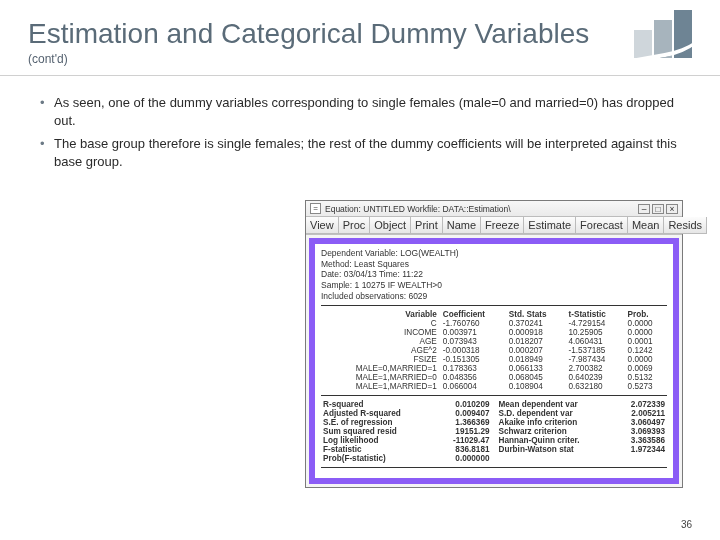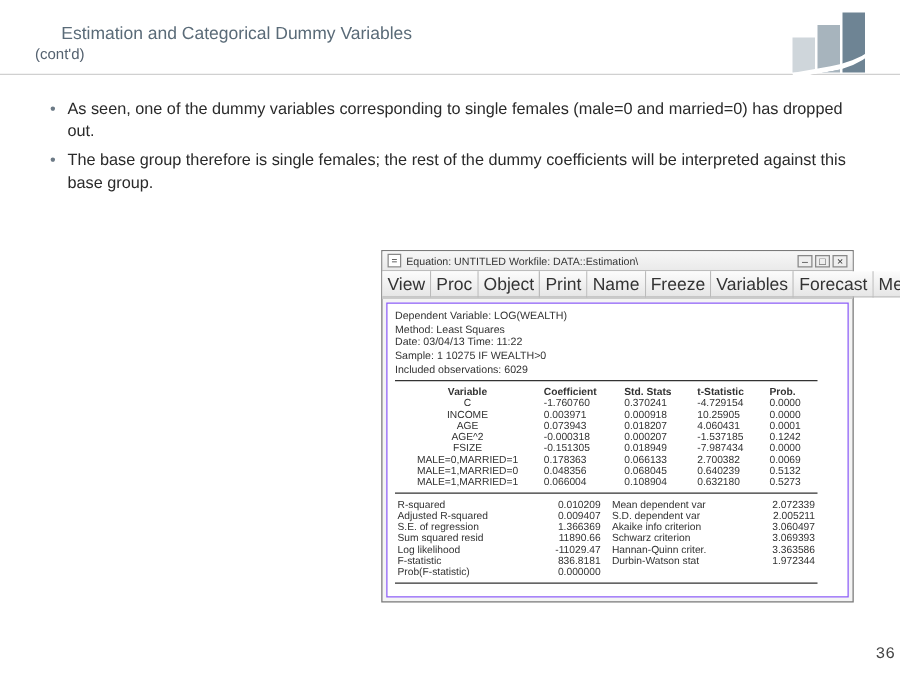--- a/index.html
+++ b/index.html
@@ -8,25 +8,24 @@
     font-family: Arial, Helvetica, sans-serif;
     background: #fff;
     position: relative;
     overflow: hidden;
   }
   .header {
     padding: 18px 28px 4px 28px;
     position: relative;
   }
   .title {
-    font-size: 14px;
+    font-size: 28px;
     font-weight: normal;
     color: #5a6b78;
     margin-bottom: 2px;
-    margin-left: 21px;
   }
   .subtitle {
     font-size: 12px;
     font-weight: normal;
     color: #556270;
   }
   .underline {
     position: absolute;
     left: 0; right: 0;
     bottom: -6px;
@@ -89,55 +88,55 @@
   .toolbar {
     display:flex;
     background:#f0f0f0;
     border-bottom:1px solid #c0c0c0;
   }
   .tb-btn {
     padding:2px 4px;
     border:1px solid #bbb;
     border-top:none;border-left:none;
     background:linear-gradient(#fcfcfc,#e6e6e6);
-    font-size:14px;
+    font-size:11px;
   }
   .panel {
     background:#fff;
-    border:1px solid #8b5cf6;
+    border:6px solid #8b5cf6;
     margin:3px;
-    padding:4px 24px 6px 6px;
+    padding:4px 6px 6px 6px;
   }
   .meta p { line-height:1.25; }
   hr.sep { border:none;border-top:1px solid #333;margin:4px 0; }
   table.coef {
     width:100%;
     border-collapse:collapse;
     font-size:8.2px;
   }
   table.coef th, table.coef td {
     text-align:left;
     padding:0 3px;
     white-space:nowrap;
   }
-  table.coef th:first-child, table.coef td:first-child { text-align:center; }
+  table.coef th:first-child, table.coef td:first-child { text-align:right; }
   .stats {
     display:flex;
     font-size:8.2px;
     gap:5px;
+    font-weight:bold;
   }
   .stats .col { flex:1; }
   .stats .row { display:flex; justify-content:space-between; padding:0 2px;}
   .pagenum {
     position:absolute;
-    right:4px;
+    right:28px;
     bottom:10px;
-    font-size:13px;
+    font-size:10px;
     color:#444;
-    font-family:Liberation Mono, monospace;
   }
 </style>
 </head>
 <body>
 
 <div class="header">
   <div class="title">Estimation and Categorical Dummy Variables</div>
   <div class="subtitle">(cont'd)</div>
   <div class="underline"></div>
   <div class="logo">
@@ -167,21 +166,21 @@
       <span>×</span>
     </div>
   </div>
   <div class="toolbar" id="toolbar">
       <div class="tb-btn">View</div>
       <div class="tb-btn">Proc</div>
       <div class="tb-btn">Object</div>
       <div class="tb-btn">Print</div>
       <div class="tb-btn">Name</div>
       <div class="tb-btn">Freeze</div>
-      <div class="tb-btn">Variables</div>
+      <div class="tb-btn">Estimate</div>
       <div class="tb-btn">Forecast</div>
       <div class="tb-btn">Mean</div>
       <div class="tb-btn">Resids</div>
     </div>
   <div class="panel">
     <div class="meta">
       <p>Dependent Variable: LOG(WEALTH)</p>
       <p>Method: Least Squares</p>
       <p>Date: 03/04/13   Time: 11:22</p>
       <p>Sample: 1 10275 IF WEALTH&gt;0</p>
@@ -267,21 +266,21 @@
           <div class="row">
             <span>Adjusted R-squared</span>
             <span>0.009407</span>
           </div>
           <div class="row">
             <span>S.E. of regression</span>
             <span>1.366369</span>
           </div>
           <div class="row">
             <span>Sum squared resid</span>
-            <span>11890.66</span>
+            <span>19151.29</span>
           </div>
           <div class="row">
             <span>Log likelihood</span>
             <span>-11029.47</span>
           </div>
           <div class="row">
             <span>F-statistic</span>
             <span>836.8181</span>
           </div>
           <div class="row">

